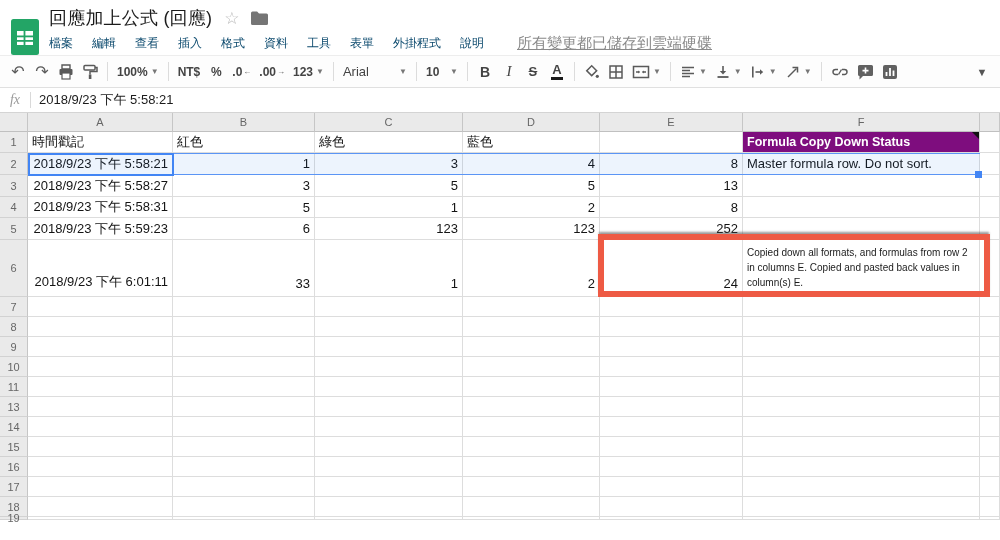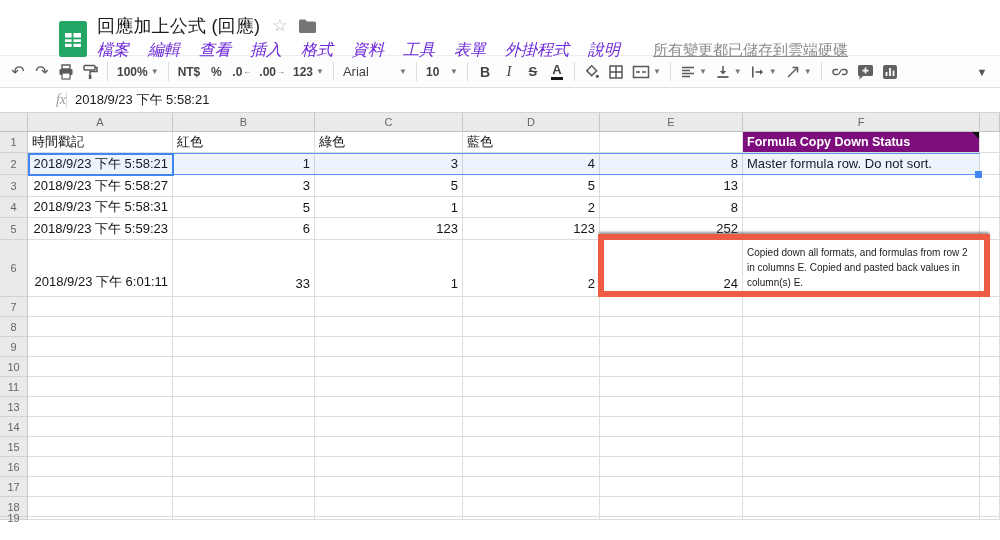--- a/index.html
+++ b/index.html
@@ -1,29 +1,29 @@
 <!DOCTYPE html>
 <html><head>
 <meta charset="utf-8">
 <style>
   * { margin:0; padding:0; box-sizing:border-box; }
   html,body { width:1000px; height:540px; overflow:hidden; background:#fff;
     font-family:"Liberation Sans","DejaVu Sans",sans-serif; }
   .page { position:relative; width:1000px; height:540px; }
 
   
-  .tophdr { height:55px; display:flex; align-items:center; padding-top:21px;margin-left:48px; }
+  .tophdr { height:55px; display:flex; align-items:flex-end; padding-top:21px; }
   .logo { width:28px; height:36px; margin:2px 10px 0 11px; flex:0 0 auto; }
   .hdrblock { display:flex; flex-direction:column; }
   .titleline { display:flex; align-items:center; height:24px; }
   .doctitle { font-size:18px; color:#1b1b1b; letter-spacing:.2px; }
   .star { color:#b9b9b9; font-size:17px; margin-left:12px; }
   .folder { margin-left:12px; display:inline-flex; }
   .menuline { display:flex; align-items:center; height:24px; margin-top:1px; }
-  .menuitem { font-size:16px; color:#6d28d9; margin-right:19px; cursor:default;font-style:italic; }
+  .menuitem { font-size:12px; color:#0c4a6e; margin-right:19px; cursor:default; }
   .savestatus { font-size:15px; color:#8a8a8a; text-decoration:underline; margin-left:14px; }
 
   
   .toolbar { height:33px; background:#fdfdfd; border-top:1px solid #ededed;
     border-bottom:1px solid #e0e0e0; display:flex; align-items:center; padding:0 6px; color:#555; }
   .tb { display:inline-flex; align-items:center; justify-content:center; height:24px;
     min-width:24px; padding:0 4px; border-radius:2px; font-size:13px; color:#444; }
   .tb svg { display:block; }
   .tsep { width:1px; height:19px; background:#dcdcdc; margin:0 5px; flex:0 0 auto; }
   .glyph { font-size:16px; color:#5a5a5a; }
@@ -31,22 +31,22 @@
   .caret { font-size:8px; color:#777; margin-left:3px; }
   .subarrow { font-size:8px; color:#555; vertical-align:sub; margin-left:1px; }
   .aunder { border-bottom:3px solid #1a1a1a; line-height:14px; font-weight:bold; font-size:13px; padding:0 1px; }
   .fontsel { width:72px; justify-content:space-between; }
   .sizesel { width:40px; justify-content:space-between; }
   .strike { text-decoration:line-through; font-style:normal; font-weight:bold; font-size:13px; }
   .spacer { flex:1; }
 
   
   .fbar { height:25px; border-bottom:1px solid #d4d4d4; display:flex; align-items:center; background:#fff; }
-  .fx { width:30px; text-align:right; font-family:"Liberation Serif","DejaVu Serif",serif;
-    font-style:italic; color:#9a9a9a; font-size:14px;margin-left:36px; }
+  .fx { width:30px; text-align:center; font-family:"Liberation Serif","DejaVu Serif",serif;
+    font-style:italic; color:#9a9a9a; font-size:14px; }
   .fdiv { width:1px; height:16px; background:#d9d9d9; margin-right:8px; }
   .fval { font-size:13px; color:#1b1b1b; }
 
   
   .grid { position:relative; width:1000px; height:427px; overflow:hidden; background:#fff; }
   .row { display:flex; width:1000px; }
   .gut { width:28px; flex:0 0 28px; background:#eaeaea; border-right:1px solid #c6c6c6;
     border-bottom:1px solid #d2d2d2; display:flex; align-items:center; justify-content:center;
     font-size:11px; color:#666; }
   .c { border-right:1px solid #ddd; border-bottom:1px solid #ddd; font-size:13px; color:#141414;

